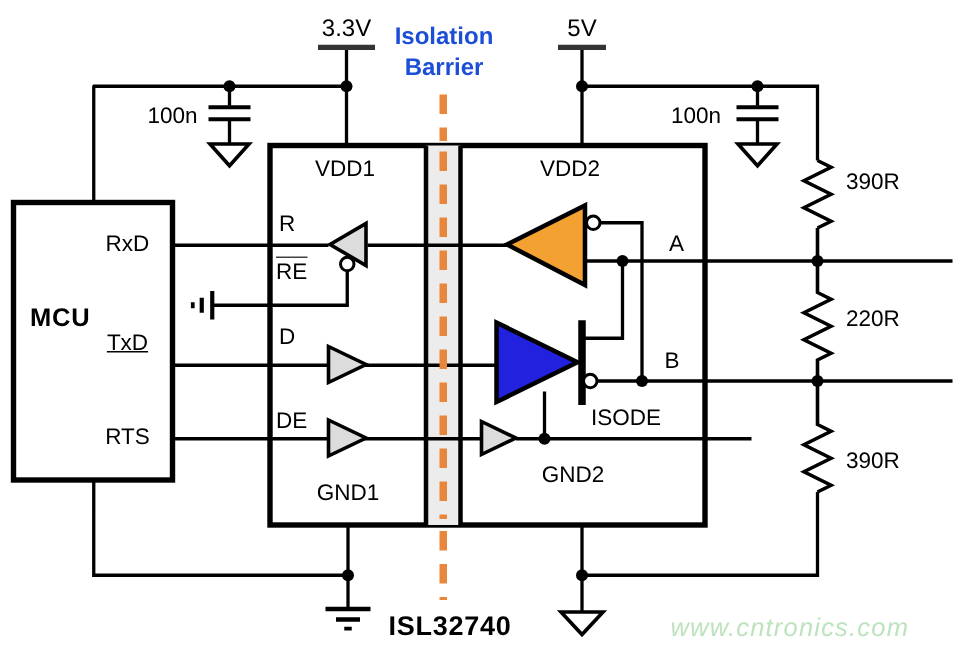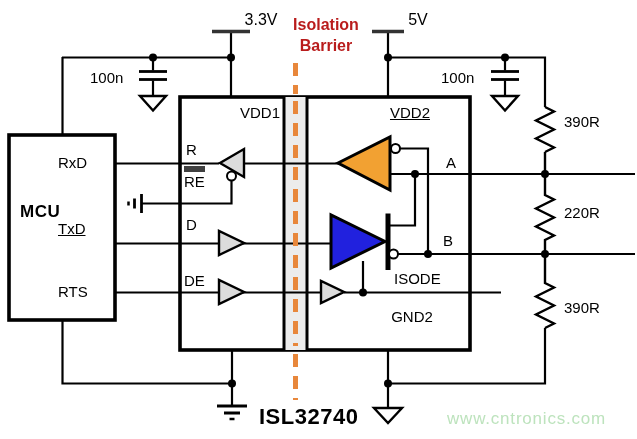--- a/index.html
+++ b/index.html
@@ -2,28 +2,28 @@
 <html><head>
 <meta charset="utf-8">
 <style>
   html,body{margin:0;padding:0;background:#fff;}
   #stage{
     position:relative;width:637px;height:439px;background:#fff;
     font-family:"Liberation Sans",sans-serif;color:#000;overflow:hidden;
   }
   #stage svg{position:absolute;left:0;top:0;}
   .lbl{position:absolute;font-size:15px;line-height:18px;white-space:nowrap;text-align:center;}
-  .ctr{text-align:center;margin-left:30px;}
-  .rt{text-align:left;}
-  .iso{color:#b91c1c;font-weight:bold;font-size:16px;}
+  .ctr{text-align:center;}
+  .rt{text-align:center;}
+  .iso{color:#1d4ed8;font-weight:bold;font-size:16px;}
   .supply{font-size:16px;}
-  .part{font-size:22px;font-weight:bold;letter-spacing:.5px;}
+  .part{font-size:18px;font-weight:bold;letter-spacing:.5px;}
   .wm{font-size:17px;color:#BDE3BD;letter-spacing:.8px;}
   .mcu-name{font-size:17px;font-weight:bold;letter-spacing:.5px;margin-top:14px;}
-  .ovl{border-top:6px solid #404040;padding-top:1px;}
+  .ovl{border-top:1px solid #404040;padding-top:1px;}
 </style>
 </head>
 <body>
 
 <div id="stage">
 
   <svg width="637" height="439" viewBox="0 0 637 439">
 
     <rect x="180" y="97" width="290" height="253" fill="#fff" stroke="#000" stroke-width="3.6"></rect>
     <rect x="284" y="97" width="23" height="253" fill="#ECECEC" stroke="none"></rect>
@@ -130,35 +130,36 @@
   <div class="lbl supply ctr" style="left:205px;top:11px;width:52px;">3.3V</div>
   <div class="lbl supply ctr" style="left:362px;top:11px;width:52px;">5V</div>
 
   <div class="lbl iso ctr" style="left:252px;top:16px;width:88px;">Isolation</div>
   <div class="lbl iso ctr" style="left:252px;top:37px;width:88px;">Barrier</div>
 
   <div class="lbl rt" style="left:90px;top:69px;width:50px;">100n</div>
   <div class="lbl rt" style="left:441px;top:69px;width:46px;">100n</div>
 
   <div class="lbl ctr" style="left:180px;top:104px;width:100px;">VDD1</div>
-  <div class="lbl ctr" style="left:330px;top:104px;width:100px;text-decoration:underline;">VDD2</div>
+  <div class="lbl ctr" style="left:330px;top:104px;width:100px;">VDD2</div>
+  <div class="lbl ctr" style="left:182px;top:320px;width:100px;">GND1</div>
   <div class="lbl ctr" style="left:332px;top:308px;width:100px;">GND2</div>
 
   <div class="lbl" style="left:186px;top:141px;">R</div>
   <div class="lbl" style="left:184px;top:173px;"><span class="ovl">RE</span></div>
   <div class="lbl" style="left:186px;top:216px;">D</div>
   <div class="lbl" style="left:184px;top:272px;">DE</div>
   <div class="lbl" style="left:446px;top:154px;">A</div>
   <div class="lbl" style="left:443px;top:232px;">B</div>
   <div class="lbl" style="left:394px;top:270px;">ISODE</div>
 
   <div class="lbl mcu-name" style="left:20px;top:189px;">MCU</div>
   <div class="lbl rt" style="left:58px;top:154px;width:54px;">RxD</div>
   <div class="lbl rt" style="left:58px;top:220px;width:54px;text-decoration:underline;">TxD</div>
   <div class="lbl rt" style="left:58px;top:283px;width:54px;">RTS</div>
 
   <div class="lbl" style="left:564px;top:113px;">390R</div>
   <div class="lbl" style="left:564px;top:204px;">220R</div>
   <div class="lbl" style="left:564px;top:299px;">390R</div>
 
   <div class="lbl part" style="left:259px;top:408px;">ISL32740</div>
-  <div class="lbl wm" style="left:447px;top:410px;">www.cntronics.com</div>
+  <div class="lbl wm" style="left:447px;top:410px;font-style:italic;">www.cntronics.com</div>
 </div>
 
 </body></html>

